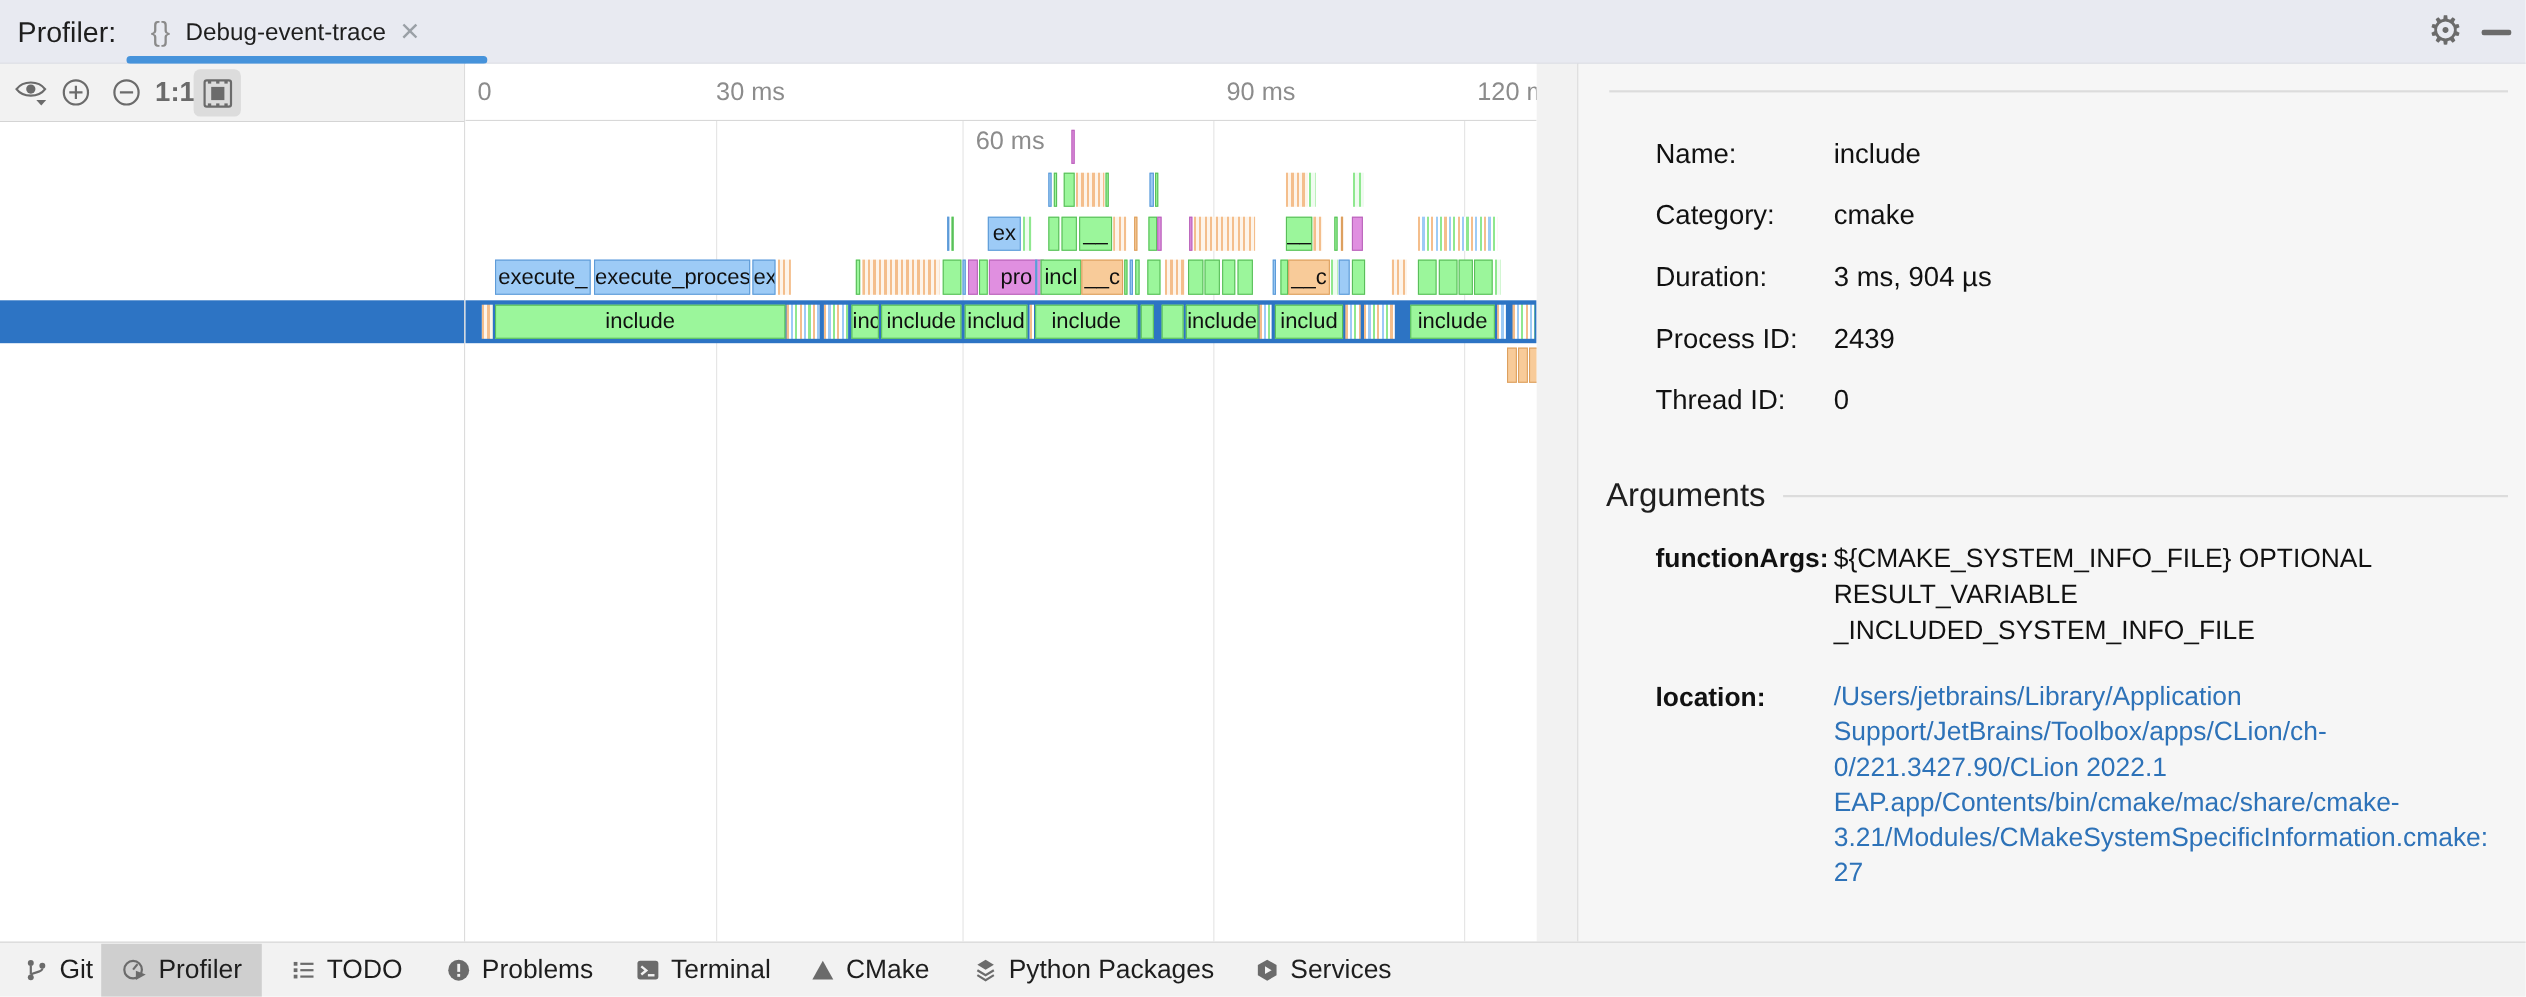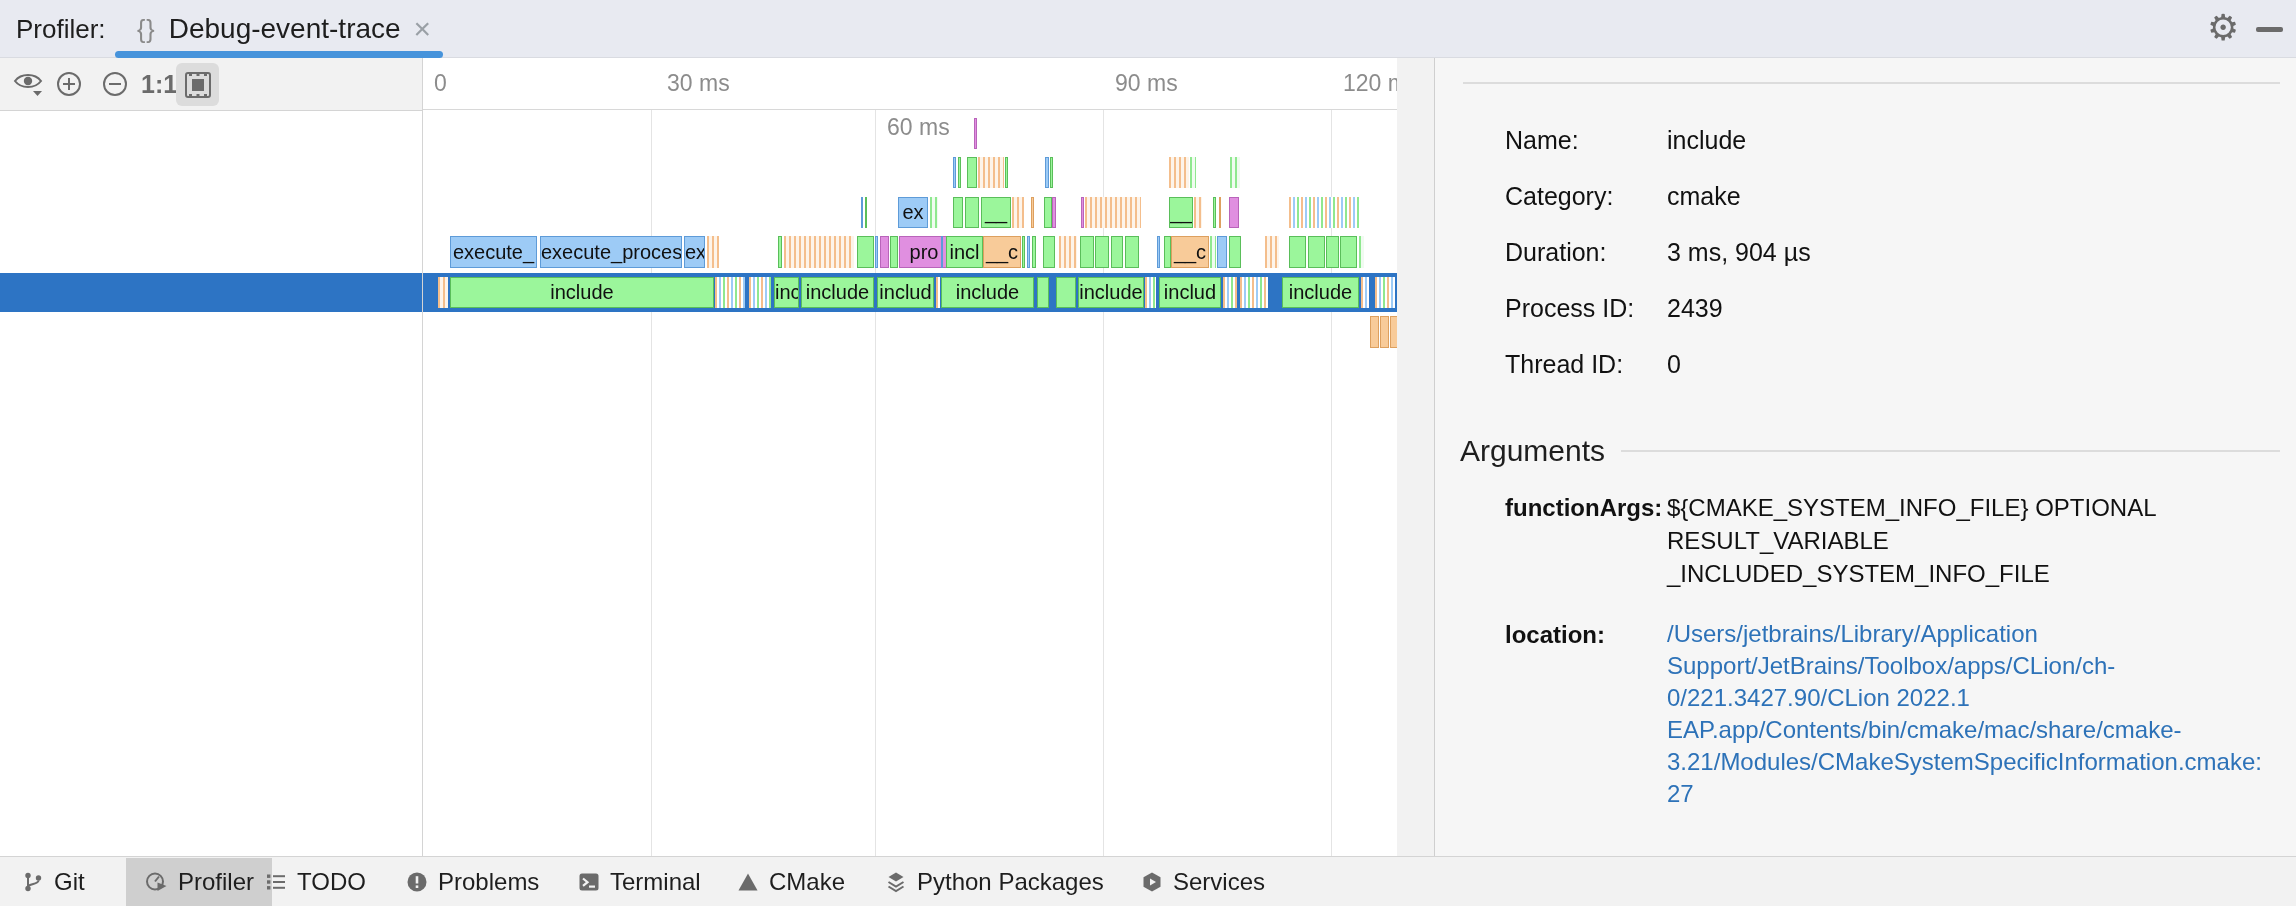--- a/index.html
+++ b/index.html
@@ -4,21 +4,21 @@
 <style>
   html,body{margin:0;padding:0;background:#fff;}
   body{width:2296px;height:906px;overflow:hidden;font-family:"Liberation Sans",sans-serif;-webkit-font-smoothing:antialiased;}
   #app{position:relative;width:2296px;height:906px;background:#fff;}
 
   
   .topbar{position:absolute;left:0;top:0;width:2296px;height:58px;background:#E8EAF1;border-bottom:1px solid #D9DBE1;box-sizing:border-box;}
   .profiler-label{position:absolute;left:16px;top:0;height:58px;line-height:58px;font-size:26px;color:#1E1E1E;}
   .tab{position:absolute;left:115px;top:0;height:58px;display:flex;align-items:center;gap:13px;padding:0 22px;box-sizing:border-box;cursor:default;}
   .tab-braces{font-size:25px;color:#8A8A8A;letter-spacing:1px;}
-  .tab-title{font-size:28px;color:#1E1E1E;}
+  .tab-title{font-size:22px;color:#1E1E1E;}
   .tab-close{font-size:30px;color:#9AA0A6;line-height:30px;}
   .tab-underline{position:absolute;left:115px;top:51px;width:328px;height:7px;border-radius:4px;background:#4693DB;}
   .gear{position:absolute;left:2207px;top:0;height:58px;line-height:56px;font-size:36px;color:#6B6B6B;}
   .minimize{position:absolute;left:2256px;top:27px;width:27px;height:5px;border-radius:2px;background:#6B6B6B;}
 
   
   .toolbar{position:absolute;left:0;top:58px;width:422px;height:53px;background:#F2F2F2;border-bottom:1px solid #D4D4D4;box-sizing:border-box;}
   .tool{position:absolute;top:0;height:52px;display:flex;align-items:center;}
   .one-one{font-size:25px;font-weight:bold;color:#6B6B6B;}
   .film-btn{position:absolute;left:176px;top:5px;width:43px;height:43px;background:#DCDCDC;border-radius:6px;display:flex;align-items:center;justify-content:center;}
@@ -59,21 +59,21 @@
   .kv{position:absolute;left:70px;width:766px;display:grid;grid-template-columns:162px 1fr;font-size:24px;color:#111;line-height:33px;}
   .kv b{font-weight:bold;}
   .kv .val{overflow-wrap:anywhere;}
   .kv-args{top:433px;}
   .kv-loc{top:560px;}
   .loc-link{color:#2D72B8;cursor:pointer;line-height:32px;}
 
   
   .statusbar{position:absolute;left:0;top:856px;width:2296px;height:50px;background:#F2F2F2;border-top:1px solid #D4D4D4;box-sizing:border-box;}
   .sb-item{position:absolute;top:1px;height:48px;display:flex;align-items:center;gap:10px;font-size:24px;color:#1E1E1E;padding:0 6px;}
-  .sb-item.sel{background:#CFCFCF;padding:0 18px;margin-left:34px;}
+  .sb-item.sel{background:#CFCFCF;padding:0 18px;}
   .sb-item svg{display:block;}
 
   .icon-stroke{stroke:#6B6B6B;fill:none;stroke-width:2;}
   .icon-fill{fill:#6B6B6B;}
 </style>
 </head>
 <body>
 
 <div id="app">
 
@@ -130,21 +130,21 @@
 
   <div class="vsep-a"></div>
 
   <div class="chart" id="flame-chart">
     <div class="gridline" style="left: 228px;"></div>
       <div class="gridline" style="left: 452px;"></div>
       <div class="gridline" style="left: 680px;"></div>
       <div class="gridline" style="left: 908px;"></div>
       <div class="ruler" id="ruler">
         <div class="tick" style="left: 11px;">0</div>
-        <div class="tick" style="left: 244px;">30 ms</div>
+        <div class="tick" style="left: 228px;">30 ms</div>
         <div class="tick" style="left: 464px; margin-top: 44px;">60 ms</div>
         <div class="tick" style="left: 692px;">90 ms</div>
         <div class="tick" style="left: 920px;">120 ms</div>
       </div>
   <div class="blk c-magenta" style="left: 551px; top: 60px; width: 3px; height: 31px; line-height: 29px;"></div>
       <div class="blk c-blue" style="left: 530px; top: 99px; width: 3px; height: 31px; line-height: 29px;"></div>
       <div class="blk c-green" style="left: 535px; top: 99px; width: 3px; height: 31px; line-height: 29px;"></div>
       <div class="blk c-green" style="left: 544px; top: 99px; width: 10px; height: 31px; line-height: 29px;"></div>
       <div class="blk c-so" style="left: 555px; top: 99px; width: 26px; height: 31px; line-height: 29px;"></div>
       <div class="blk c-green" style="left: 582px; top: 99px; width: 3px; height: 31px; line-height: 29px;"></div>

